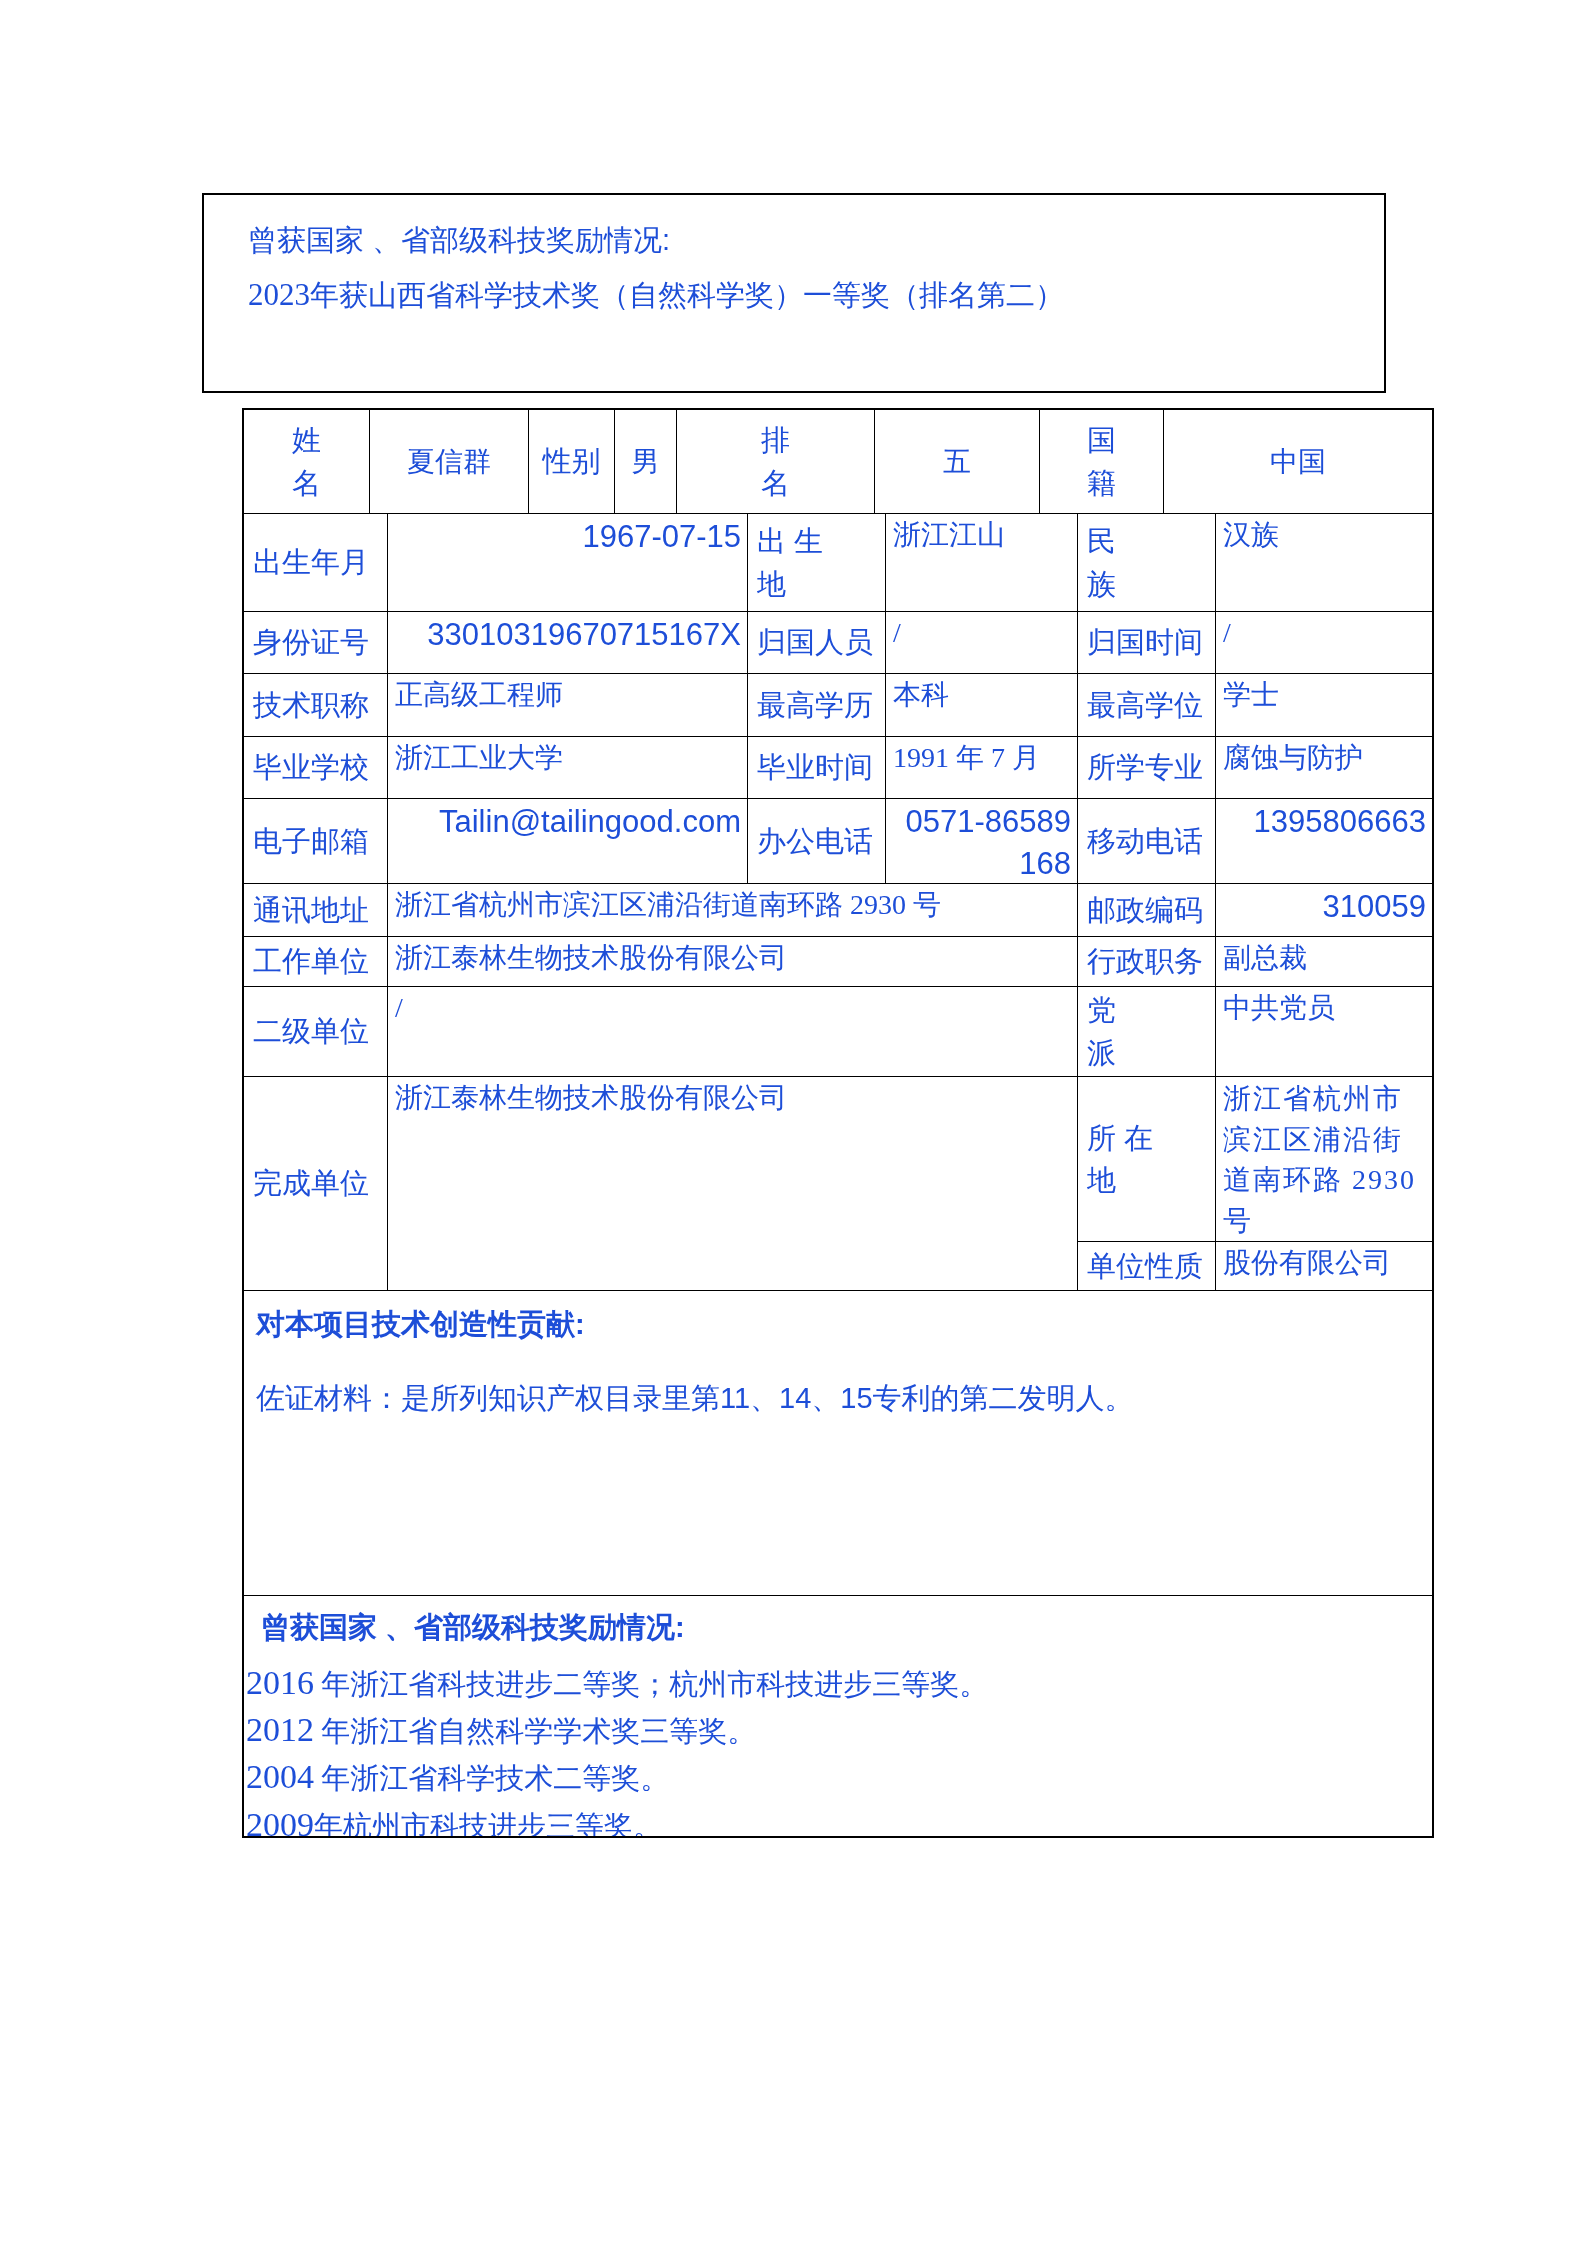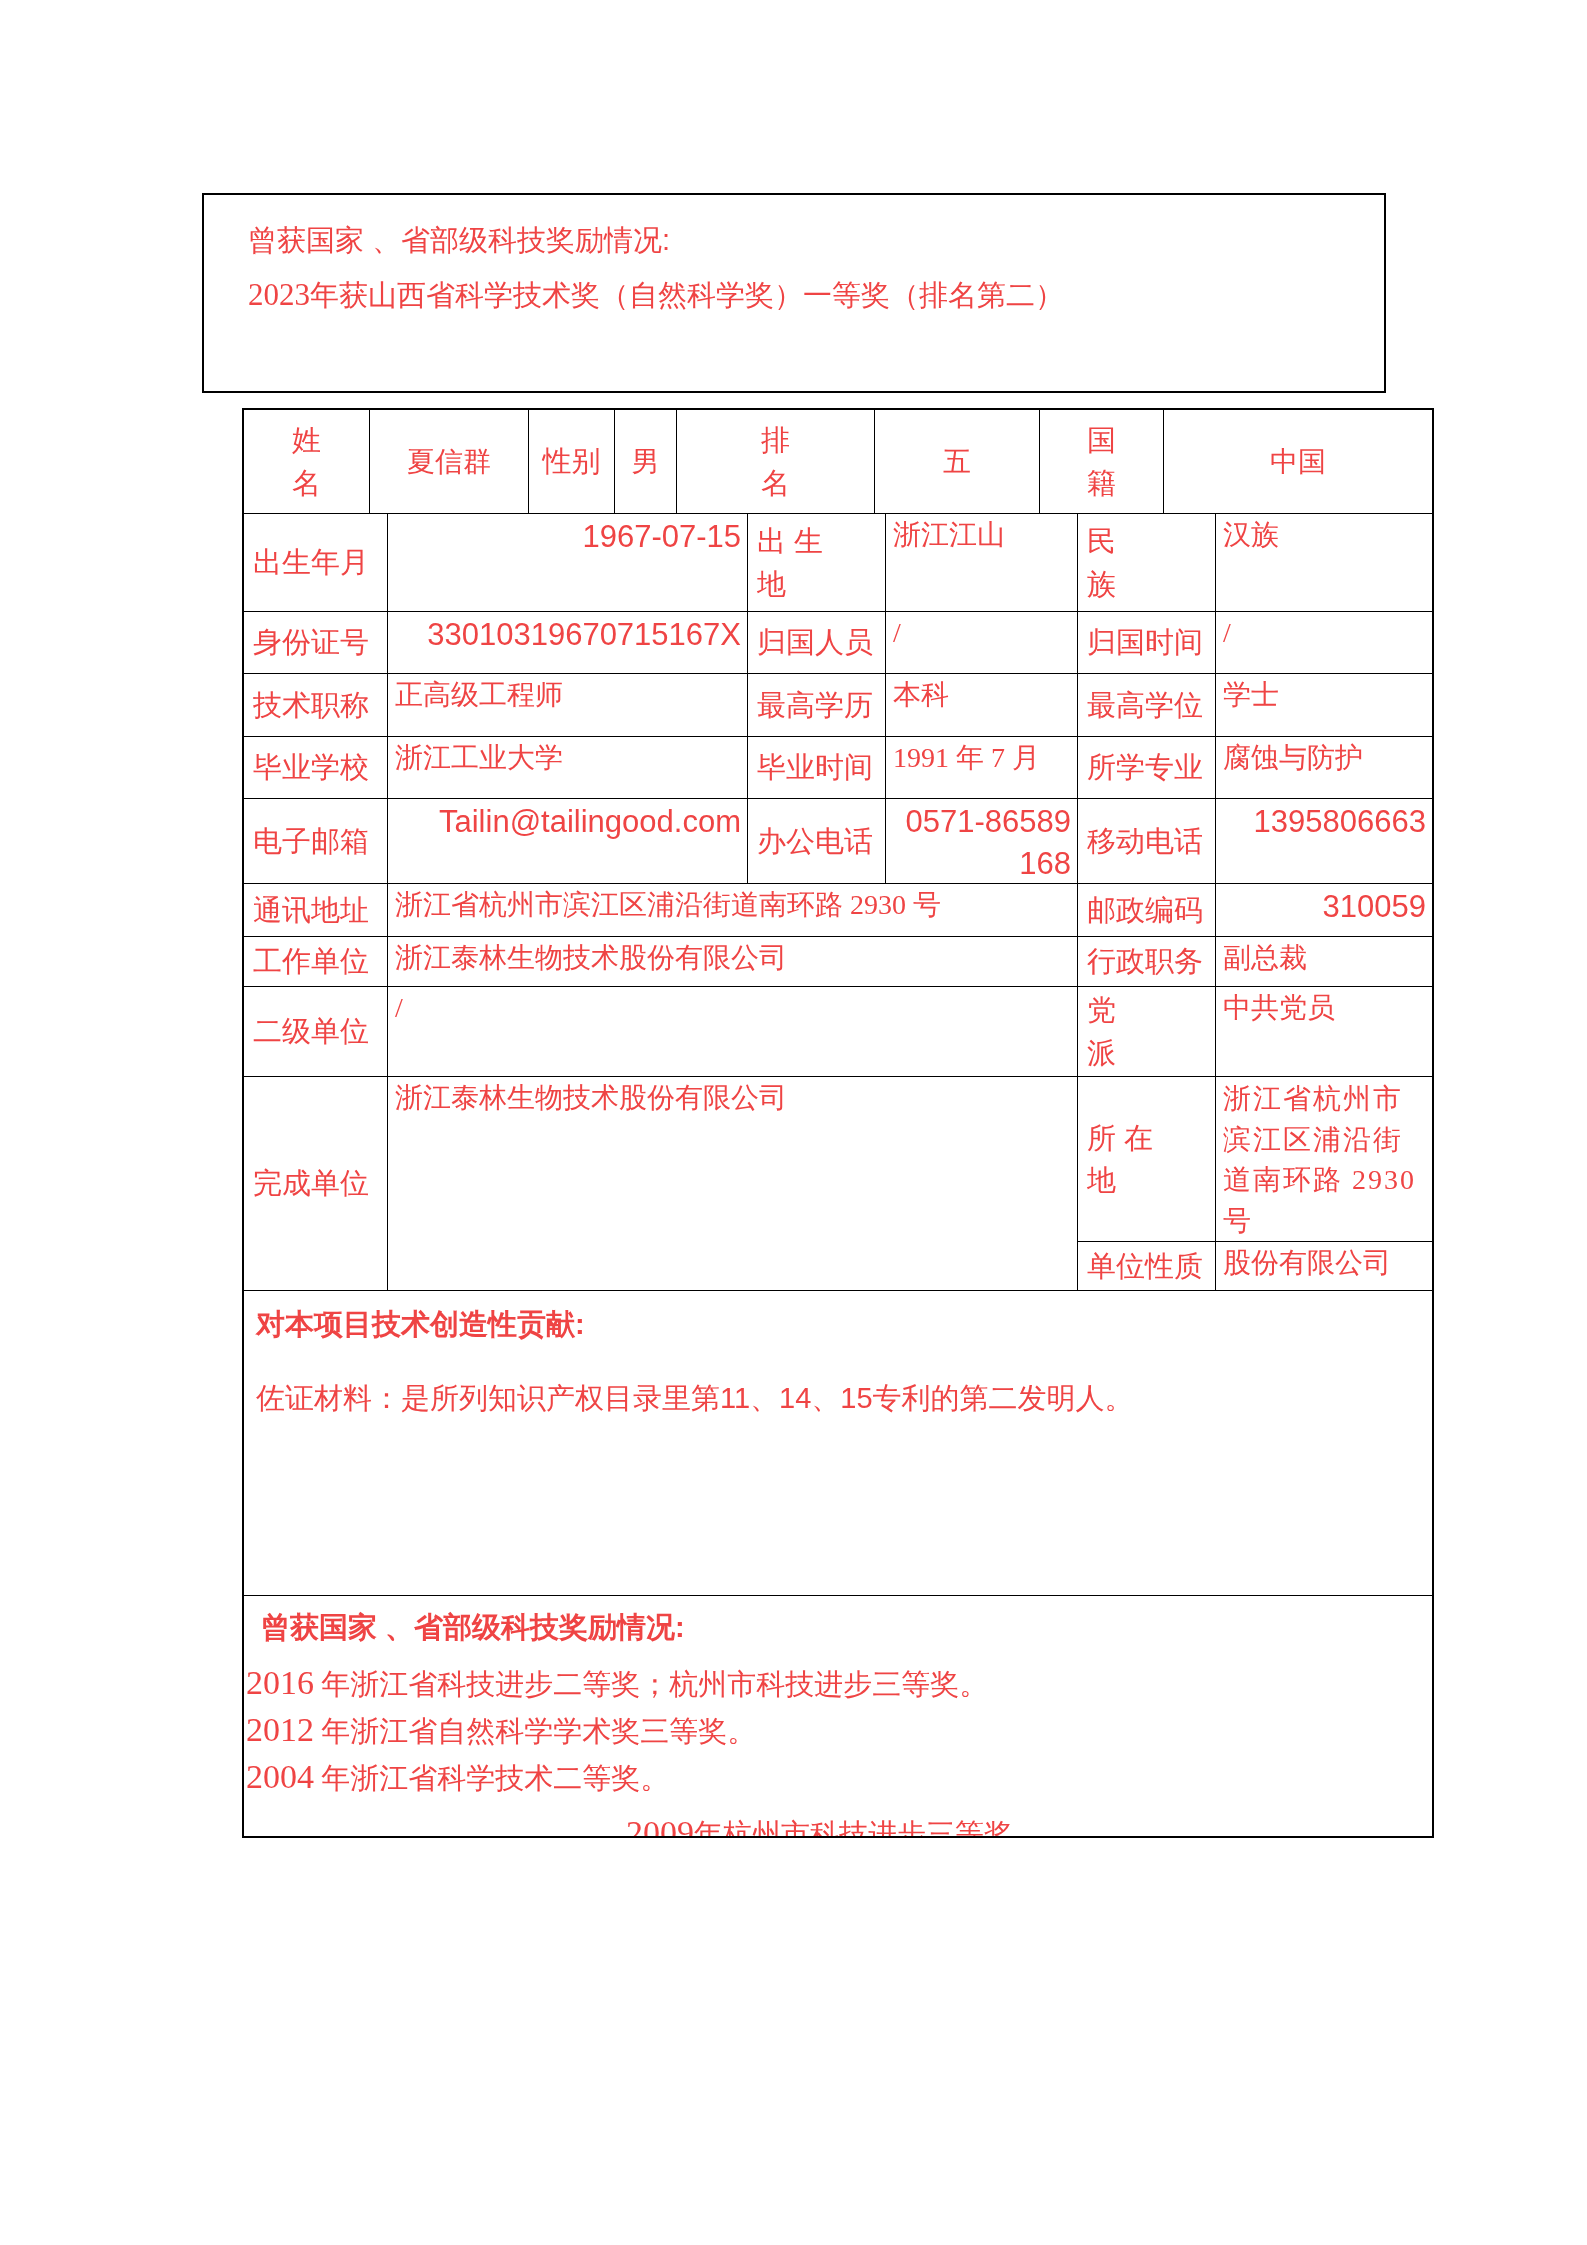--- a/index.html
+++ b/index.html
@@ -2,21 +2,21 @@
 <html><head>
 <meta charset="utf-8">
 <style>
   html,body { margin:0; padding:0; background:#ffffff; }
   .page {
     position: relative;
     width: 1587px;
     height: 2245px;
     background: #ffffff;
     font-family: "Liberation Sans", sans-serif;
-    color: #ef4444;
+    color: #1d4ed8;
     overflow: hidden;
   }
   
   .top-box {
     position: absolute;
     left: 202px; top: 193px;
     width: 1184px; height: 200px;
     border: 2px solid #000;
     box-sizing: border-box;
     padding: 20px 0 0 44px;
@@ -84,21 +84,21 @@
   
   .section { padding: 14px 14px 0 12px; }
   .sec-title { font-family: "Liberation Sans", sans-serif; font-size: 29px; margin: 0 0 30px 0; font-weight: bold; }
   .sec-p { font-family: "Liberation Sans", sans-serif; font-size: 29px; line-height: 47px; margin: 0 0 28px 0; }
 
   
   .awards { padding: 12px 10px 0 2px; }
   .awards .sec-title { padding-left: 15px; margin: 0 0 12px 0; }
   .award-line { font-family: "Liberation Serif", serif; font-size: 29px; line-height: 45px; white-space: nowrap; }
   .award-line .yr { font-size: 34px; }
-  .award-gap { margin-top: 9px; text-align: center; }
+  .award-gap { margin-top: 1px; }
 </style>
 </head>
 <body>
 
 <div class="page">
 
   <div class="top-box">
     <div class="line">曾获国家 、省部级科技奖励情况:</div>
     <div class="line line2"><span class="yr">2023</span><span>年获山西省科学技术奖（自然科学奖）一等奖（排名第二）</span></div>
   </div>

